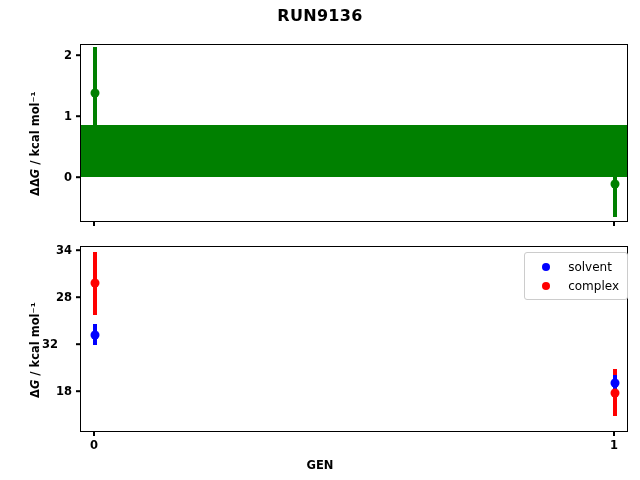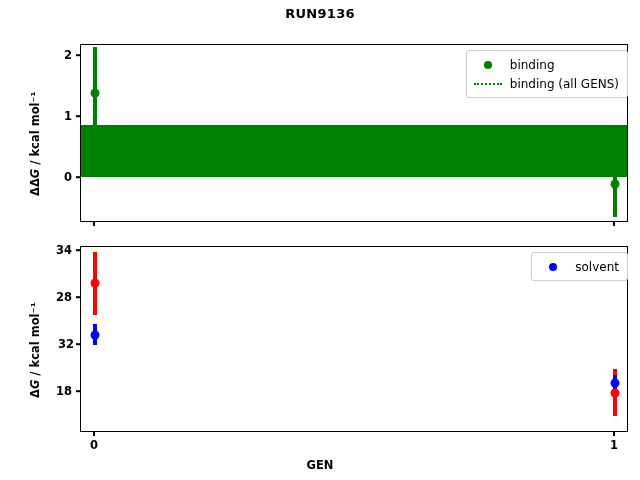--- a/index.html
+++ b/index.html
@@ -8,21 +8,21 @@
     background:#ffffff;
     font-family:"DejaVu Sans","Liberation Sans",sans-serif;
     overflow:hidden;
   }
   #figure{position:relative;width:640px;height:480px;}
 
   
   .fig-title{
     position:absolute;left:0;top:6px;width:640px;
     text-align:center;
-    font-size:13px;font-weight:bold;color:#000;
+    font-size:16px;font-weight:bold;color:#000;
     letter-spacing:0.3px;
   }
 
   
   .axes{
     position:absolute;
     border:1.6px solid #000;
     background:#ffffff;
     box-sizing:border-box;
     overflow:hidden;
@@ -131,34 +131,20 @@
   <div class="ytickmark" style="top:116px;"></div>
   <div class="ytick" style="left:38px;top:116px;">1</div>
   <div class="ytickmark" style="top:177px;"></div>
   <div class="ytick" style="left:38px;top:177px;">0</div>
 
   <div class="ylabel" style="left:28px;top:196px;">ΔΔ<i>G</i> / kcal mol⁻¹</div>
 
   <div class="xtickmark" style="left:93.4px;top:222px;"></div>
   <div class="xtickmark" style="left:613.4px;top:222px;"></div>
 
-  <div class="legend" id="legend-top">
-    <div class="legend-row">
-      <span class="legend-key">
-        <span class="key-dot" style="background:#008000;"></span>
-      </span>
-      <span class="legend-label">binding</span>
-    </div>
-    <div class="legend-row">
-      <span class="legend-key">
-        <span class="key-dotted"></span>
-      </span>
-      <span class="legend-label">binding (all GENS)</span>
-    </div>
-  </div>
 
   <div class="axes" id="axes-bottom">
 
     <div class="errbar" style="left:14px;top:5px;height:63px;background:#ff0000;"></div>
     <div class="point" style="left:14px;top:36px;background:#ff0000;"></div>
 
     <div class="errbar" style="left:14px;top:77px;height:21px;background:#0000ff;"></div>
     <div class="point" style="left:14px;top:87.5px;background:#0000ff;"></div>
 
     <div class="errbar" style="left:534px;top:122px;height:47px;background:#ff0000;"></div>
@@ -166,35 +152,41 @@
     <div class="errbar" style="left:534px;top:128px;height:17px;background:#0000ff;"></div>
     <div class="point" style="left:534px;top:136px;background:#0000ff;"></div>
     <div class="point" style="left:534px;top:146px;background:#ff0000;"></div>
   </div>
 
   <div class="ytickmark" style="top:250px;"></div>
   <div class="ytick" style="left:38px;top:250px;text-align:right;">34</div>
   <div class="ytickmark" style="top:297px;"></div>
   <div class="ytick" style="left:38px;top:297px;">28</div>
   <div class="ytickmark" style="top:344px;"></div>
-  <div class="ytick" style="left:40px;top:344px;">32</div>
+  <div class="ytick" style="left:24px;top:344px;">32</div>
   <div class="ytickmark" style="top:391px;"></div>
   <div class="ytick" style="left:38px;top:391px;">18</div>
 
   <div class="ylabel" style="left:28px;top:398px;">Δ<i>G</i> / kcal mol⁻¹</div>
 
   <div class="xtickmark" style="left:93.4px;top:432px;"></div>
   <div class="xtick" style="left:94px;top:438px;">0</div>
   <div class="xtickmark" style="left:613.4px;top:432px;"></div>
   <div class="xtick" style="left:614px;top:438px;">1</div>
 
   <div class="xlabel" style="top:458px;">GEN</div>
 
   <div class="legend" id="legend-bottom">
     <div class="legend-row">
       <span class="legend-key">
         <span class="key-dot" style="background:#0000ff;"></span>
       </span>
       <span class="legend-label">solvent</span>
     </div>
+    <div class="legend-row">
+      <span class="legend-key">
+        <span class="key-dot" style="background:#ff0000;"></span>
+      </span>
+      <span class="legend-label">complex</span>
+    </div>
   </div>
 
 </div>
 
 </body></html>

